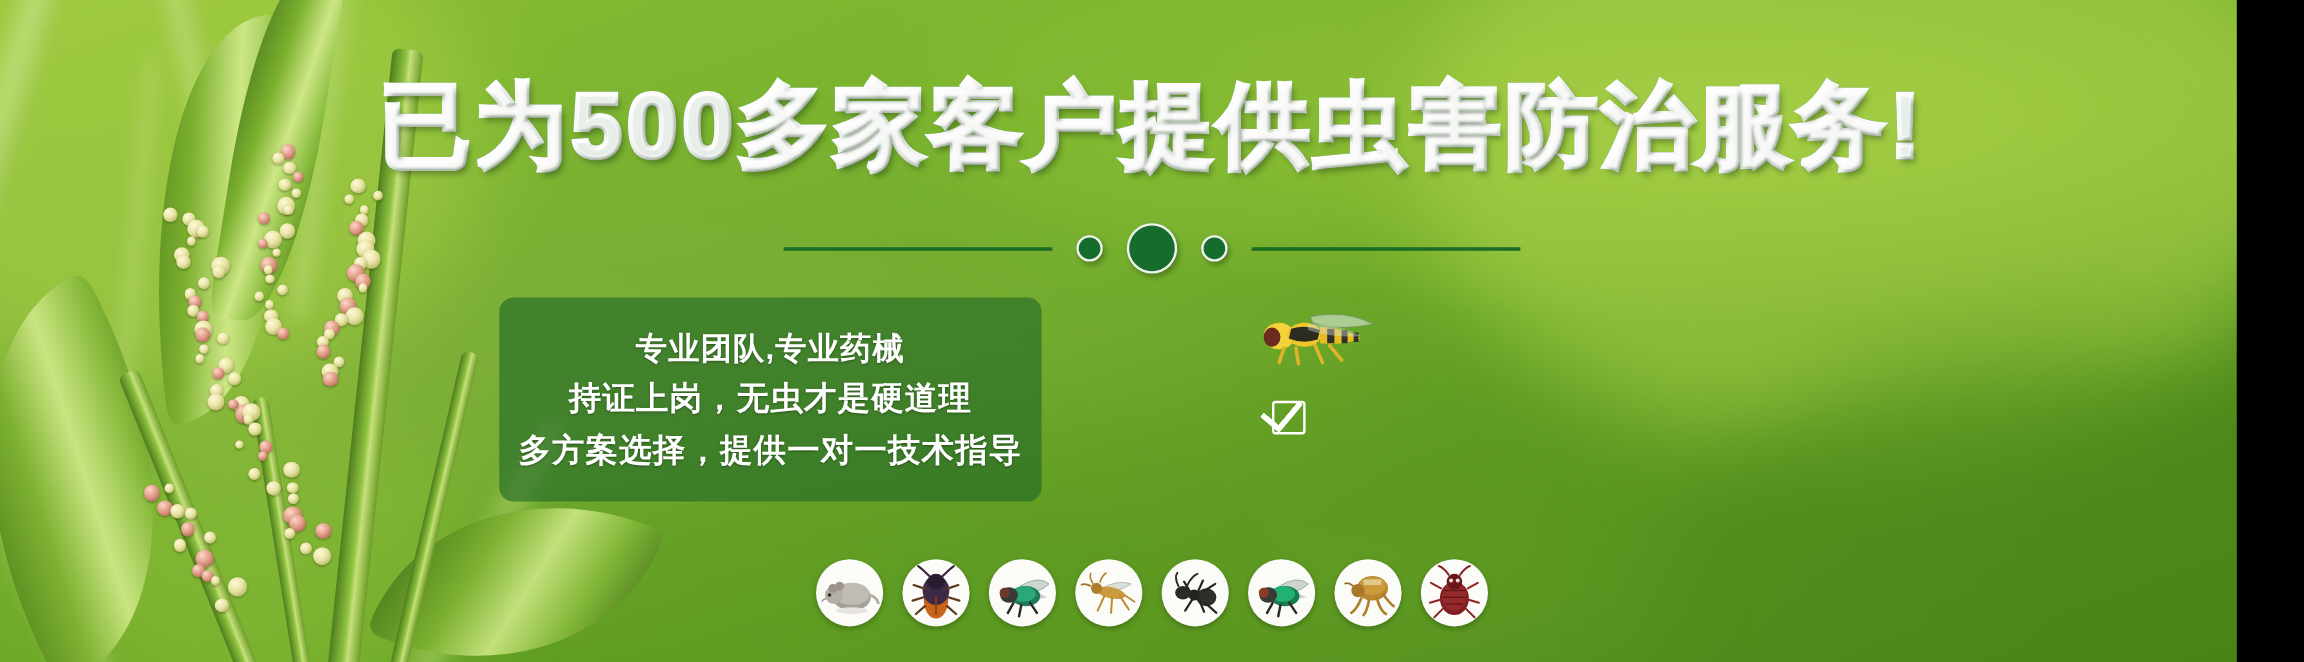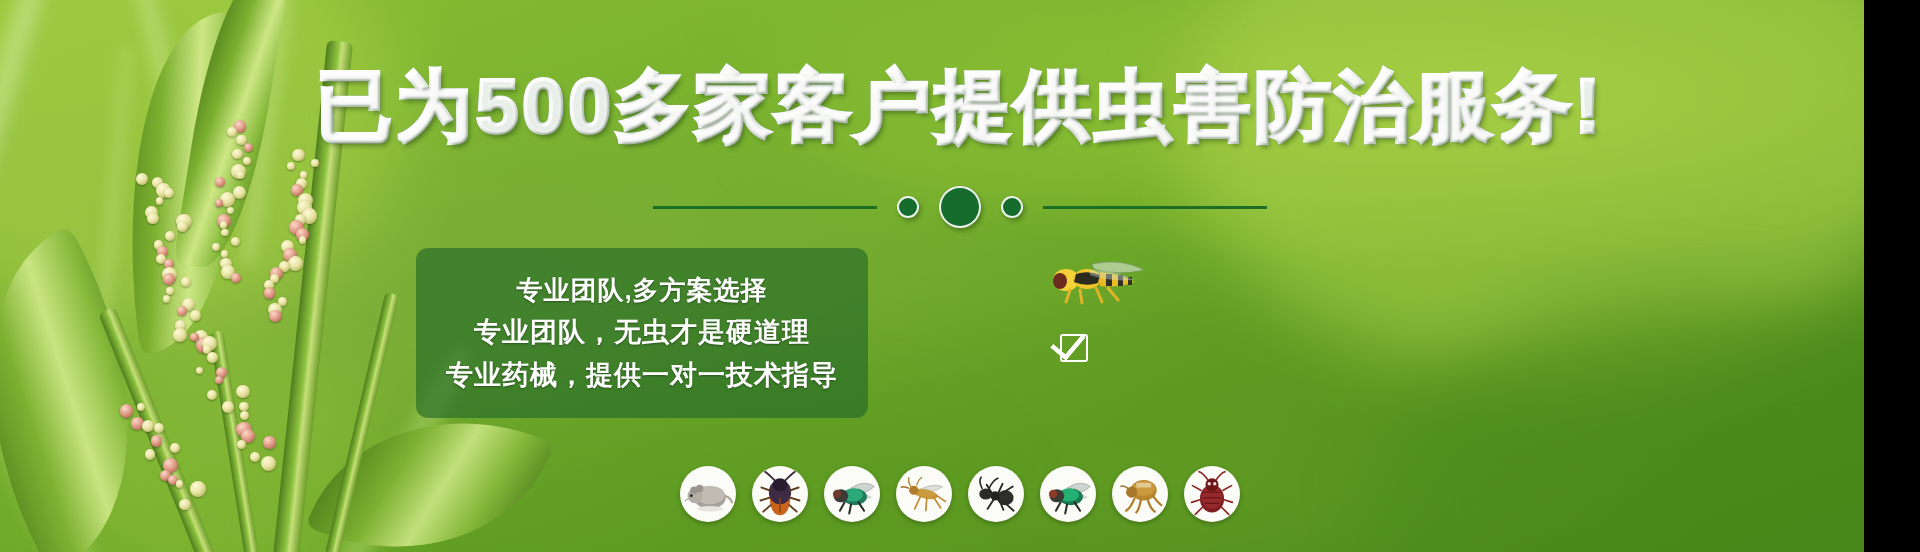--- a/index.html
+++ b/index.html
@@ -329,23 +329,23 @@
 
   <div class="deco">
     <span class="deco-line"></span>
     <span class="dot dot-sm"></span>
     <span class="dot dot-lg"></span>
     <span class="dot dot-sm"></span>
     <span class="deco-line"></span>
   </div>
 
   <div class="panel">
-    <div class="panel-line l1">专业团队,多方案选择</div>
-    <div class="panel-line">专业团队，无虫才是硬道理</div>
-    <div class="panel-line">专业药械，提供一对一技术指导</div>
+    <div class="panel-line l1">专业团队,专业药械</div>
+    <div class="panel-line">持证上岗，无虫才是硬道理</div>
+    <div class="panel-line">多方案选择，提供一对一技术指导</div>
   </div>
 
   <div class="checklist">
     <div class="check-row">
       <span class="check-box"></span>
     </div>
   </div>
 
   <div class="pests">
 

